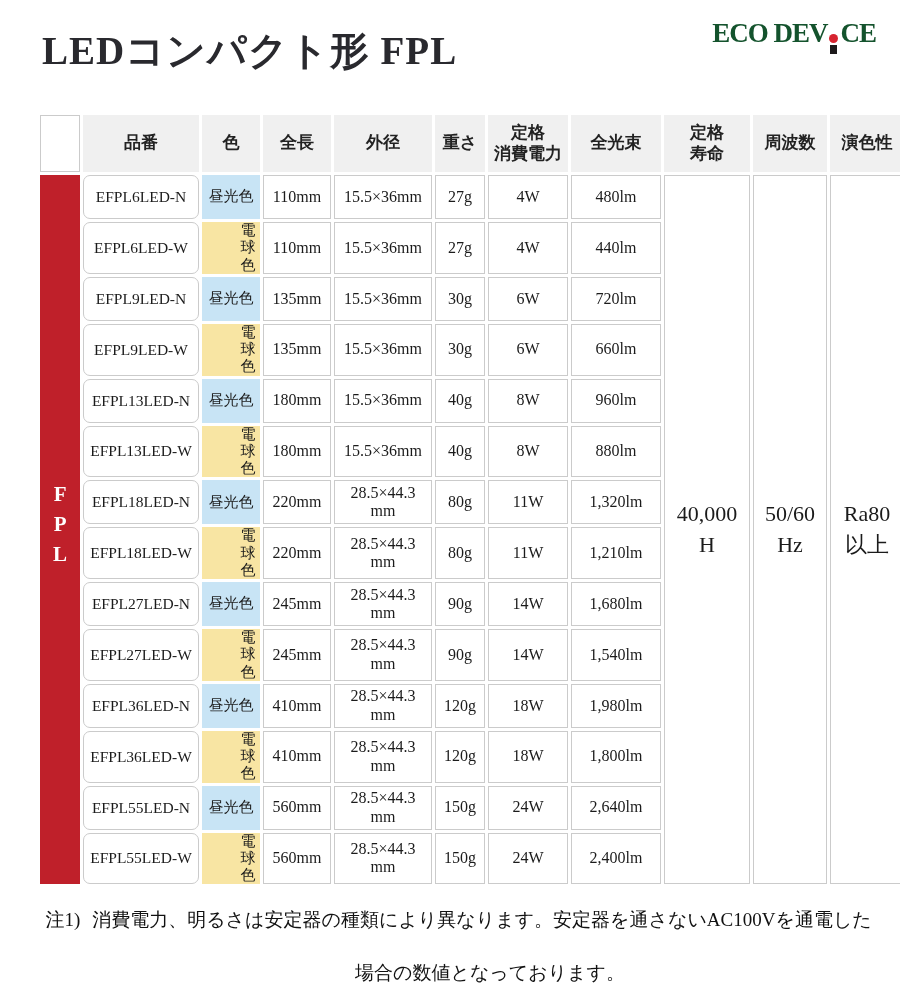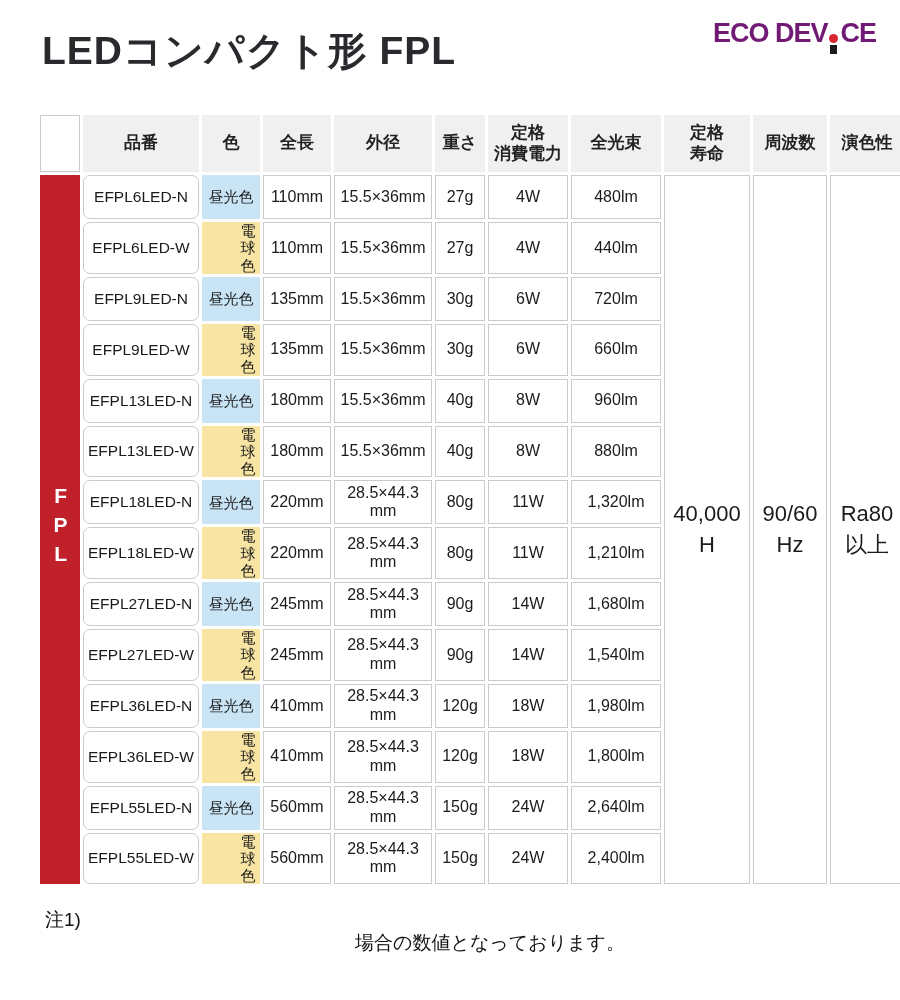--- a/index.html
+++ b/index.html
@@ -9,31 +9,31 @@
     --header-gray:#F0F0F0;
     --border-gray:#CBCBCB;
   }
   *{box-sizing:border-box;}
   html,body{margin:0;padding:0;background:#fff;}
   body{
     width:900px;height:1000px;overflow:hidden;
     font-family:"Liberation Sans","DejaVu Sans",sans-serif;
     color:#1b1b1b;
   }
-  .page{position:relative;width:900px;height:1000px;background:#fff;}
+  .page{position:relative;width:900px;height:1000px;background:#fff;font-family:Liberation Serif, serif;}
 
   
   .page-header{position:relative;height:112px;}
   .page-title{
     position:absolute;left:42px;top:24px;margin:0;
     font-size:39px;font-weight:bold;letter-spacing:1px;color:#29292e;
   }
   .logo{
     position:absolute;right:24px;top:18px;
-    font-size:27px;font-weight:bold;letter-spacing:-1px;color:#701a75;
+    font-size:27px;font-weight:bold;letter-spacing:-1px;color:#14532d;
     white-space:nowrap;
   }
   .logo-i{
     display:inline-flex;flex-direction:column;align-items:center;justify-content:flex-end;
     height:20px;margin:0 2px;vertical-align:-1px;
   }
   .logo-i .dot{width:9px;height:9px;border-radius:50%;background:#D62430;margin-bottom:2px;}
   .logo-i .stem{width:7px;height:9px;background:#1d1a1b;}
 
   
@@ -125,21 +125,21 @@
             <td class="fpl-bar" rowspan="14"><span class="vert">FPL</span></td>
             <td class="model">EFPL6LED-N</td>
             <td class="c-day">昼光色</td>
             <td>110mm</td>
             <td>15.5×36mm</td>
             <td>27g</td>
             <td>4W</td>
             <td>480lm</td>
             <td class="merged" rowspan="14">40,000
 H</td>
-            <td class="merged" rowspan="14">90/60
+            <td class="merged" rowspan="14">50/60
 Hz</td>
             <td class="merged" rowspan="14">Ra80
 以上</td>
           </tr>
           <tr>
             <td class="model">EFPL6LED-W</td>
             <td class="c-bulb">電球色</td>
             <td>110mm</td>
             <td>15.5×36mm</td>
             <td>27g</td>
@@ -263,18 +263,19 @@
             <td>2,400lm</td>
           </tr>
         </tbody>
     </table>
   </div>
 
   <div class="notes">
     <div class="note">
       <span class="note-label">注1)</span>
       <div class="note-text">
+        <div>消費電力、明るさは安定器の種類により異なります。安定器を通さないAC100Vを通電した</div>
         <div class="cont">場合の数値となっております。</div>
       </div>
     </div>
   </div>
 
 </div>
 
 </body></html>

